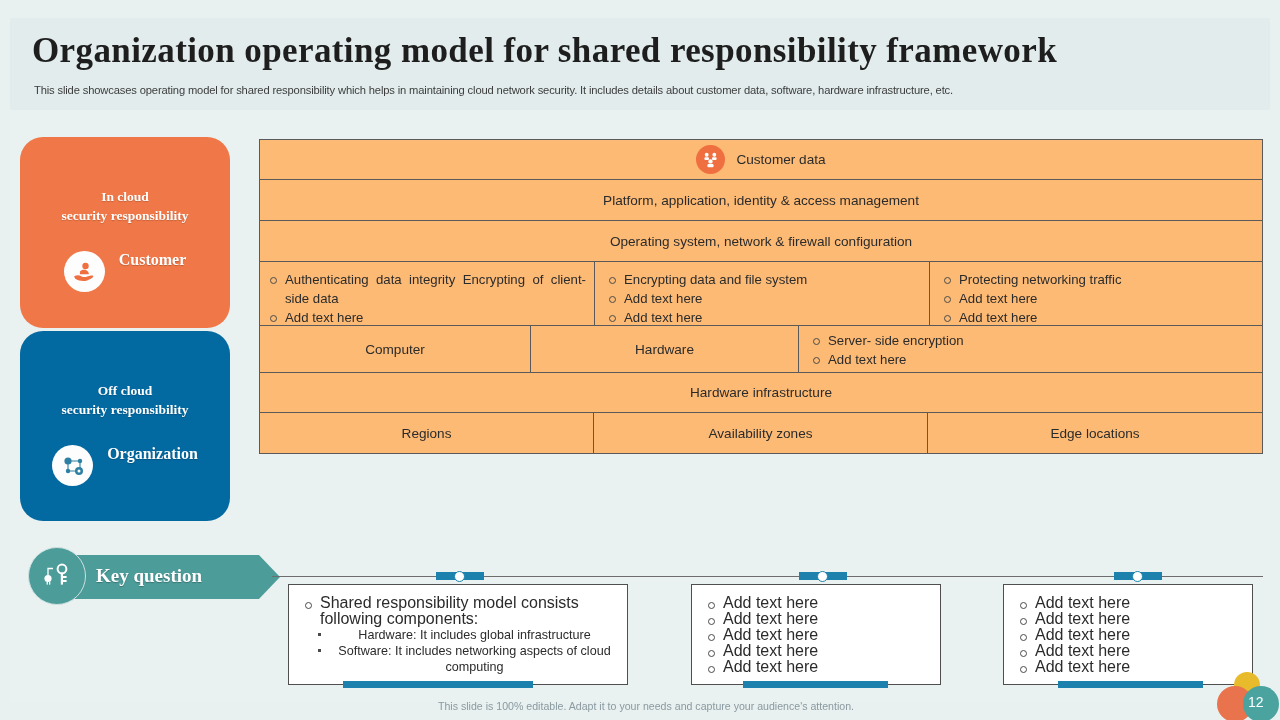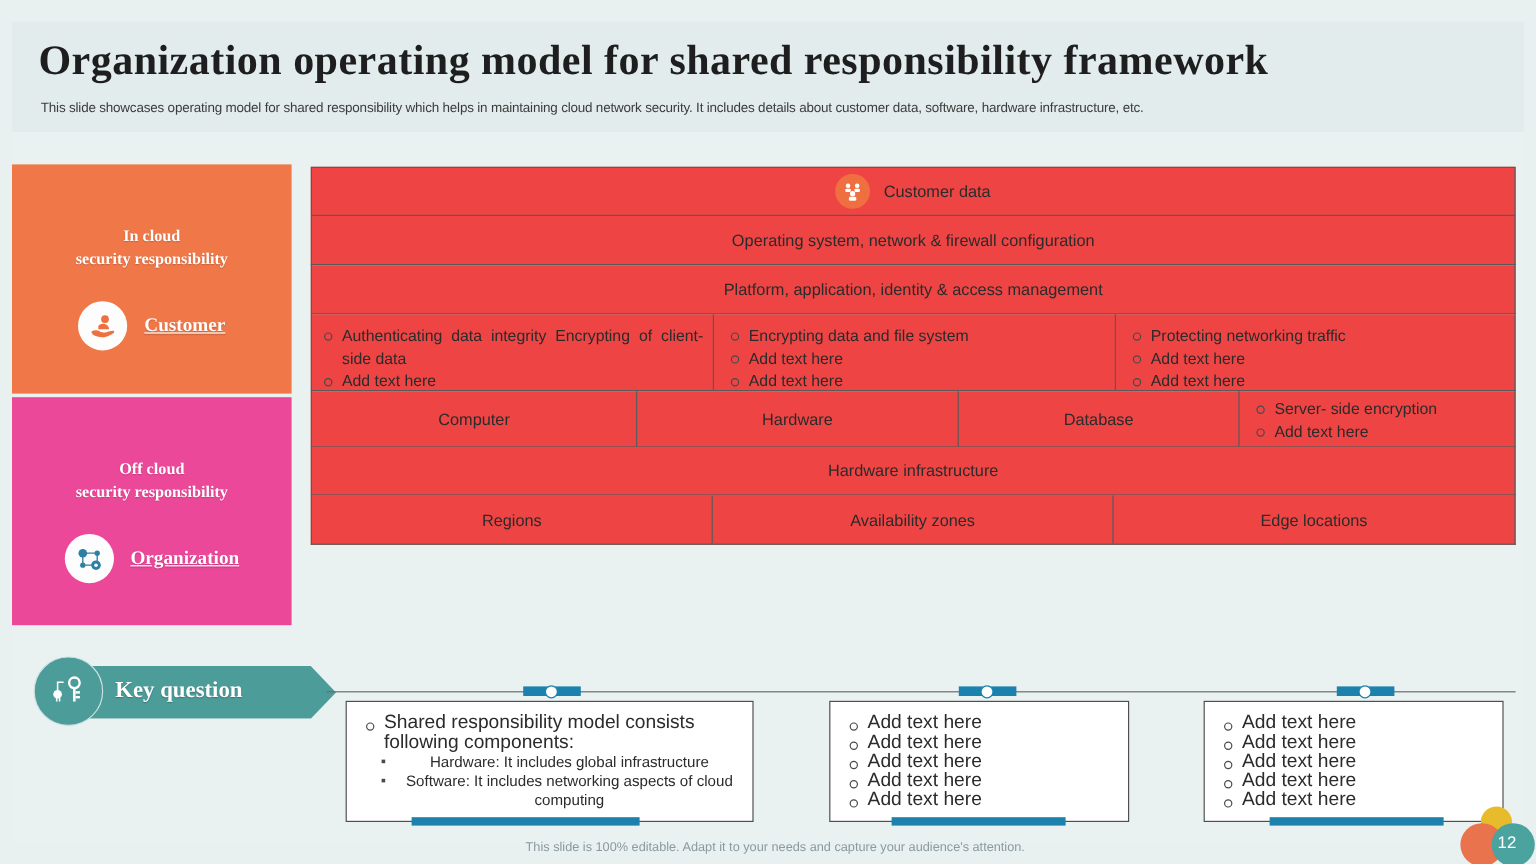--- a/index.html
+++ b/index.html
@@ -42,46 +42,46 @@
     left: 24px; top: 66px;
     width: 1180px;
     font-size: 11.2px;
     color: #3c3c3c;
     letter-spacing: -0.15px;
   }
 
   
   .panel {
     position: absolute;
-    left: 0;
-    width: 233px;
+    left: 10px;
+    width: 210px;
     color: #fff;
     text-align: center;
+    border-radius: 23px;
   }
   .panel-top { top: 119px; height: 191px; background: #f07747; }
-  .panel-bottom { top: 313px; height: 190px; background: #ec4899; }
+  .panel-bottom { top: 313px; height: 190px; background: #0369a1; }
 
   .panel-heading {
     font-family: "Liberation Serif", serif;
     font-weight: bold;
     font-size: 13.5px;
     line-height: 19px;
     padding-top: 0;
     text-shadow: 0 1px 1px rgba(0,0,0,.18);
   }
   .panel-top .panel-heading { margin-top: 50px; }
   .panel-bottom .panel-heading { margin-top: 50px; }
 
   .panel-role {
     display: flex;
-    align-items: center;
+    align-items: flex-start;
     justify-content: center;
     gap: 14px;
     margin-top: 26px;
-    text-decoration: underline;
   }
   .role-badge {
     width: 41px; height: 41px;
     border-radius: 50%;
     background: #fdfdfd;
     display: flex;
     align-items: center;
     justify-content: center;
     flex: none;
   }
@@ -95,21 +95,21 @@
   
   .matrix {
     position: absolute;
     left: 249px; top: 121px;
     width: 1004px;
   }
   .mrow {
     display: flex;
     border: 1px solid #5a5a5a;
     border-top: none;
-    background: #ef4444;
+    background: #fdba74;
   }
   .mrow:first-child { border-top: 1px solid #5a5a5a; }
   .mcell {
     display: flex;
     align-items: center;
     justify-content: center;
     border-right: 1px solid #5a5a5a;
     font-size: 13.6px;
     color: #2b2b2b;
     padding: 4px 8px;
@@ -350,26 +350,26 @@
               <rect x="3.6" y="7.6" width="4.8" height="3" rx="1" fill="#fff"></rect>
               <rect x="11.6" y="7.6" width="4.8" height="3" rx="1" fill="#fff"></rect>
               <rect x="6.8" y="14.8" width="6.4" height="3.4" rx="1.2" fill="#fff"></rect>
             </svg>
           </span>
           <span>Customer data</span>
         </span>
       </div>
     </div>
 
+    <div class="mrow r-h2">
+      <div class="mcell" style="width:1002px;">Platform, application, identity &amp; access management</div>
+    </div>
+
     <div class="mrow r-h3">
       <div class="mcell" style="width:1002px;">Operating system, network &amp; firewall configuration</div>
-    </div>
-
-    <div class="mrow r-h2">
-      <div class="mcell" style="width:1002px;">Platform, application, identity &amp; access management</div>
     </div>
 
     <div class="mrow r-b1">
       <div class="mcell left" style="width:335px;padding-top:8px;">
         <ul class="bul">
           <li class="just">Authenticating data integrity Encrypting of client- side data</li>
           <li>Add text here</li>
         </ul>
       </div>
       <div class="mcell left" style="width:335px;padding-top:8px;padding-left:12px;">
@@ -385,21 +385,20 @@
           <li>Add text here</li>
           <li>Add text here</li>
         </ul>
       </div>
     </div>
 
 
     <div class="mrow r-b2">
       <div class="mcell" style="width:271px;">Computer</div>
       <div class="mcell" style="width:268px;">Hardware</div>
-      <div class="mcell" style="width:234px;">Database</div>
       <div class="mcell left" style="width:229px;padding-top:5px;padding-left:12px;">
         <ul class="bul">
           <li>Server- side encryption</li>
           <li>Add text here</li>
         </ul>
       </div>
     </div>
 
     <div class="mrow r-h5">
       <div class="mcell" style="width:1002px;">Hardware infrastructure</div>

